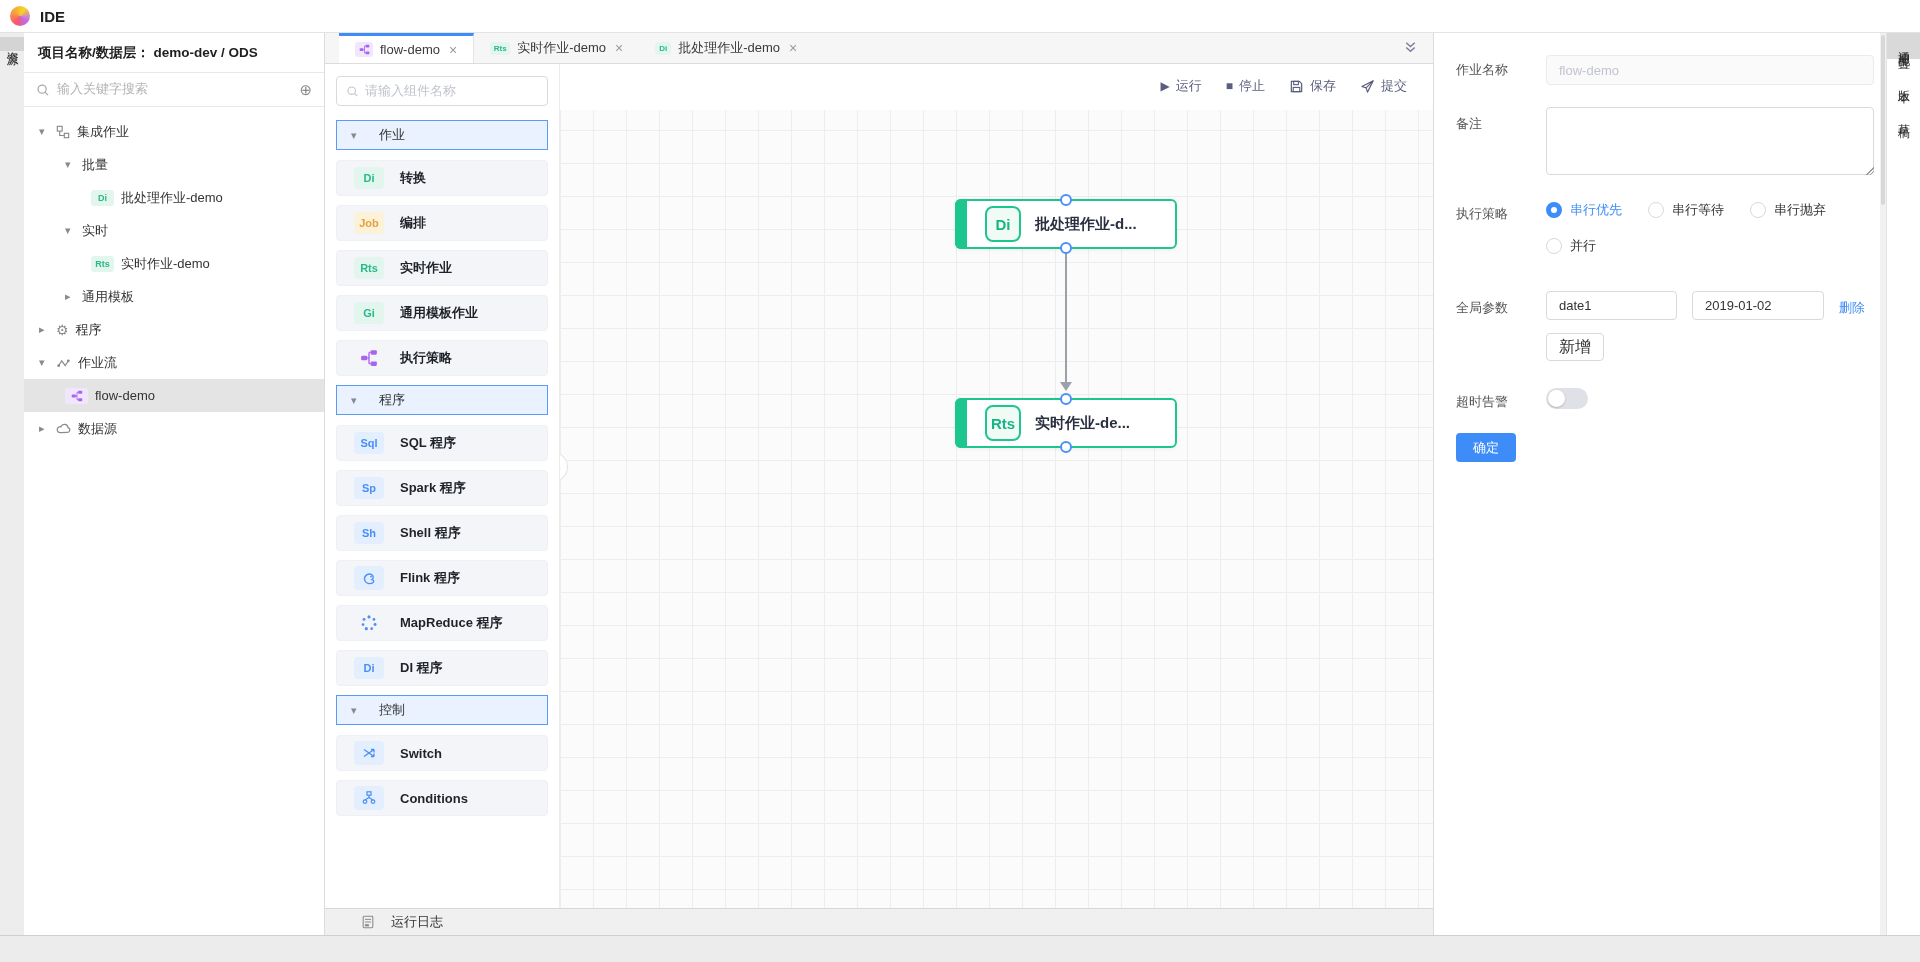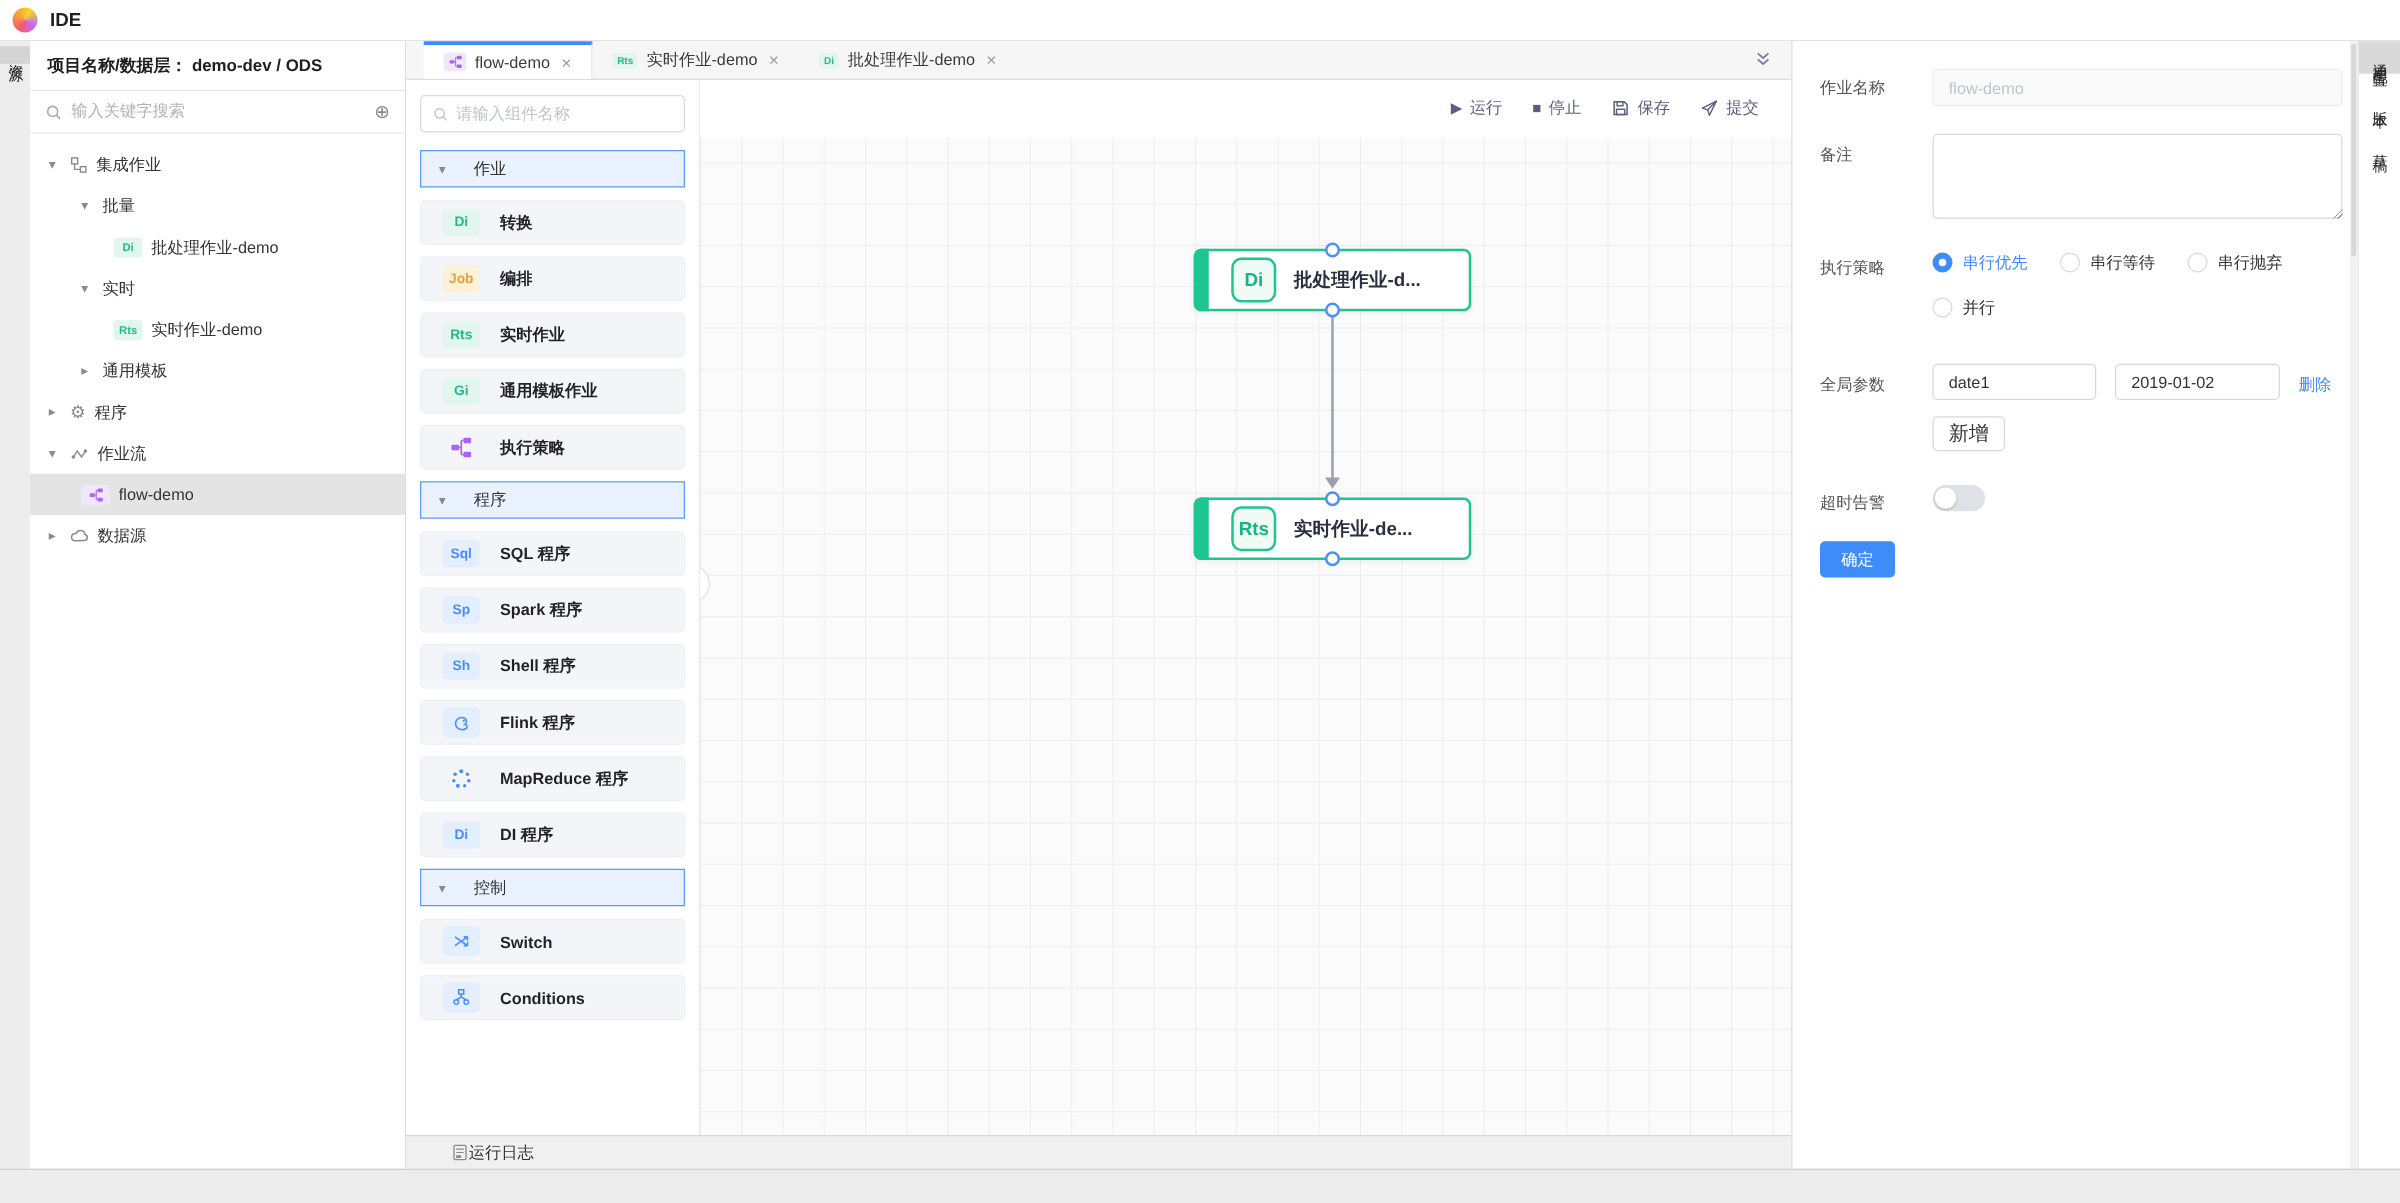--- a/index.html
+++ b/index.html
@@ -98,21 +98,21 @@
   .nlabel { font-size:15px; font-weight:bold; color:#2b3040; }
   .port { position:absolute; width:12px; height:12px; border-radius:50%; background:#fff;
     border:2px solid #4a90f7; left:calc(50% - 6px); }
   .port-t { top:-7px; } .port-b { bottom:-7px; }
   .edge { position:absolute; width:2px; background:#9aa1a9; }
   .arrowhead { position:absolute; width:0; height:0; border-left:6px solid transparent;
     border-right:6px solid transparent; border-top:9px solid #9aa1a9; }
 
   
   #logbar { position:absolute; left:0; right:0; bottom:0; height:27px; background:#f0f0f0;
-    border-top:1px solid #d7d7d7; display:flex; align-items:center; gap:0; padding-left:36px;
+    border-top:1px solid #d7d7d7; display:flex; align-items:center; gap:16px; padding-left:36px;
     font-size:13px; color:#333; }
 
   
   #rightpanel { position:absolute; left:1433px; top:33px; width:453px; height:902px; background:#fff;
     border-left:1px solid #dcdcdc; }
   .rp-label { position:absolute; left:22px; font-size:13px; color:#555; }
   .rp-input { position:absolute; border:1px solid #d9d9d9; border-radius:4px; font-size:13px;
     color:#333; padding:0 12px; outline:none; }
   .rp-input.disabled { background:#fafafa; border-color:#ebebee; color:#c0c4cc; }
   textarea.rp-area { position:absolute; left:112px; top:74px; width:328px; height:68px;

